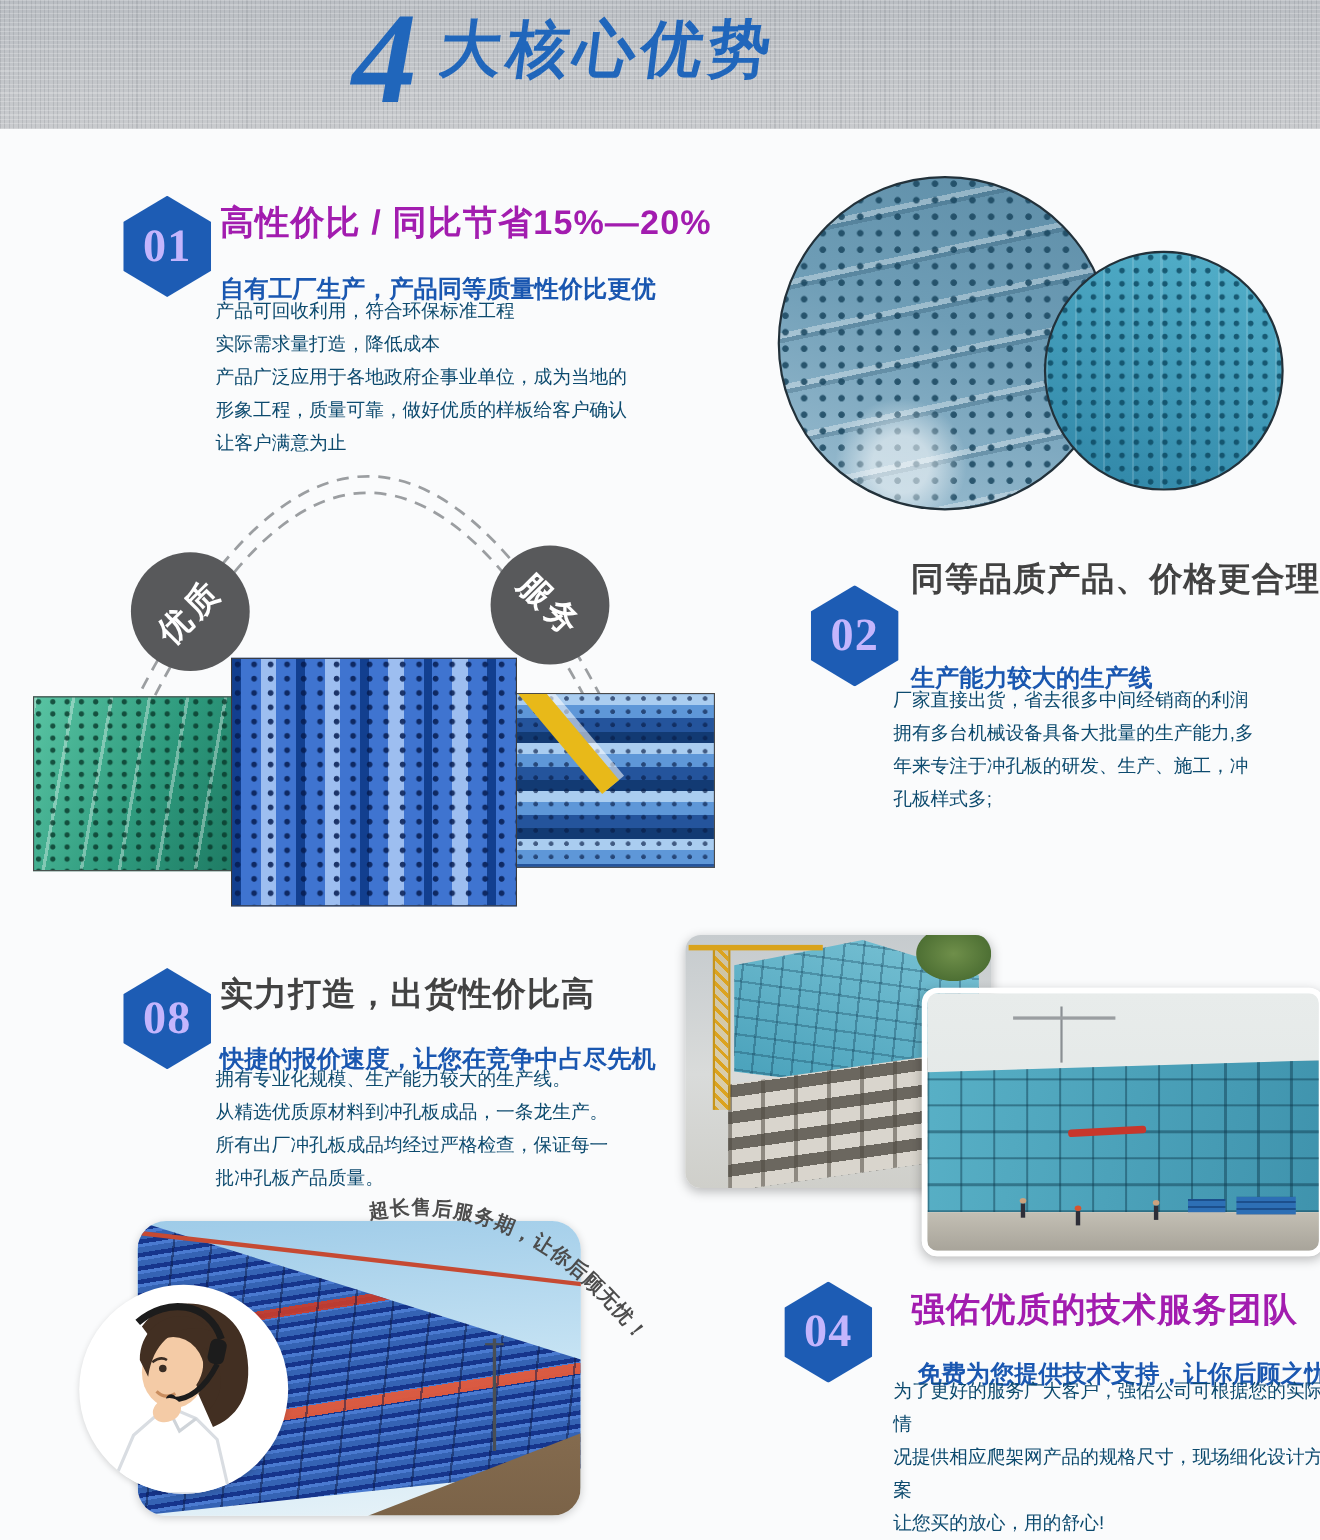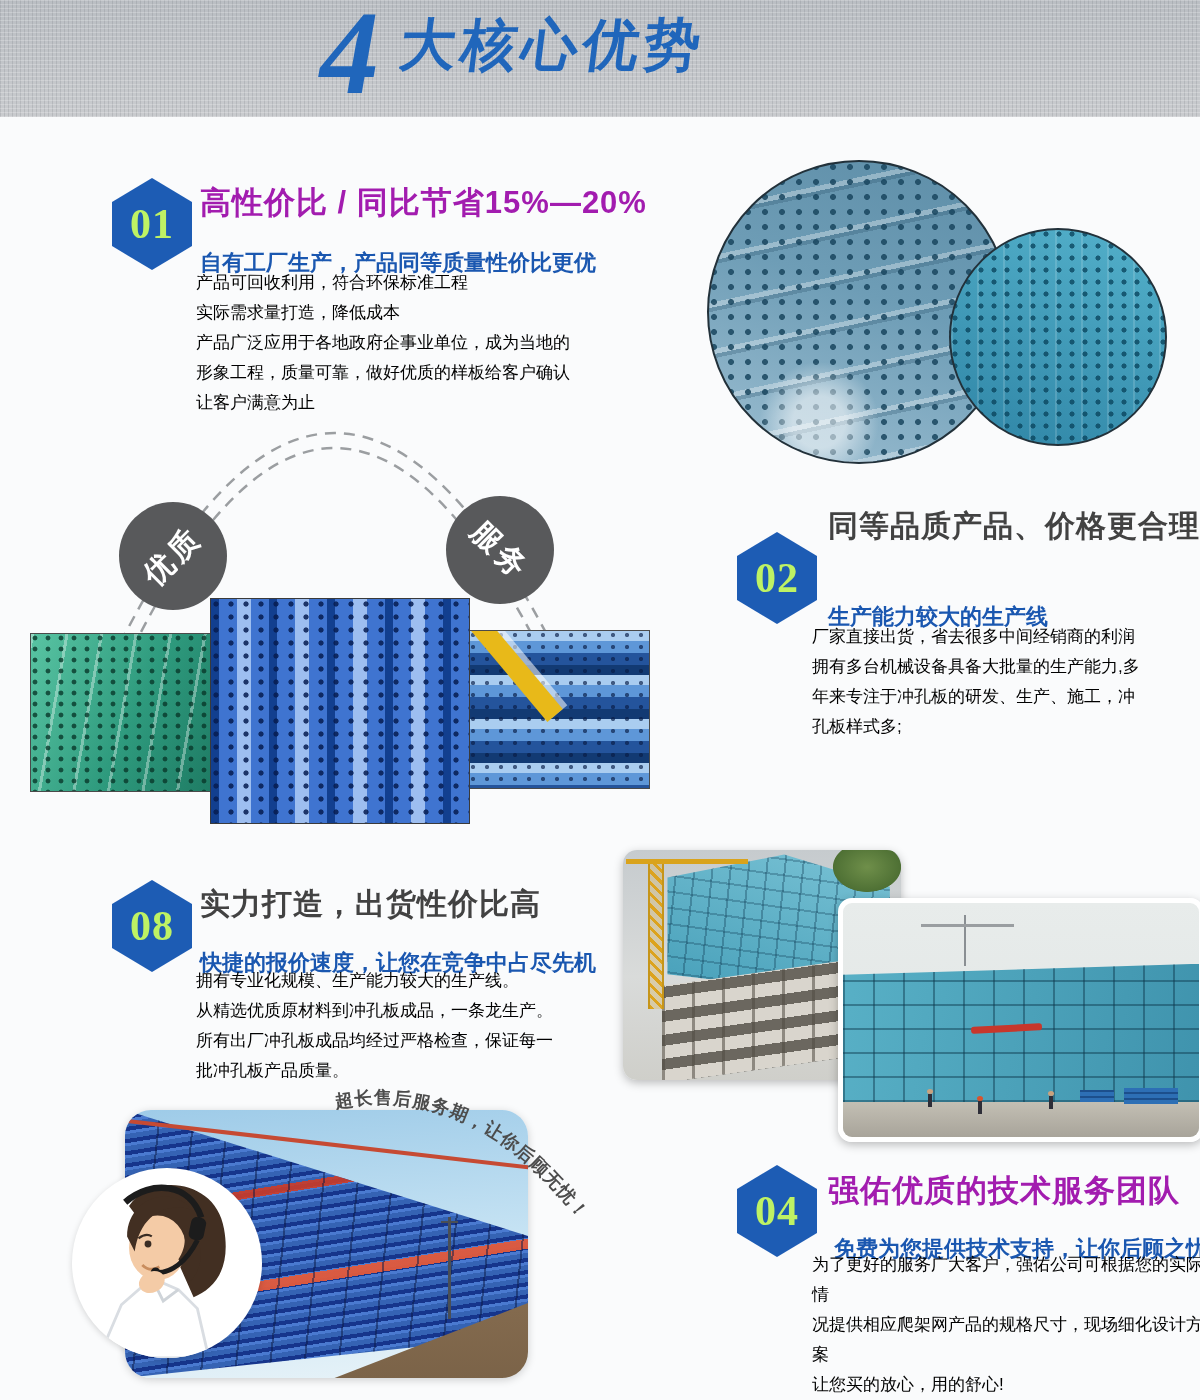--- a/index.html
+++ b/index.html
@@ -23,28 +23,28 @@
     text-shadow:1px 1px 2px rgba(0,0,0,.28);}
   .company-banner{position:absolute;left:396px;top:77px;width:314px;height:22px;
     background:#0d0d0d;clip-path:polygon(0 0,100% 0,calc(100% - 16px) 100%,0 100%);
     display:flex;align-items:center;justify-content:center;}
   .company-banner span{font:bold 16px "Liberation Sans",sans-serif;color:#fff;letter-spacing:1px;}
 
   
   .hex{position:absolute;width:80px;height:92px;background:#1d5cb4;
     clip-path:polygon(50% 0,100% 26%,100% 74%,50% 100%,0 74%,0 26%);
     display:flex;align-items:center;justify-content:center;}
-  .hex span{font:bold 42px "Liberation Serif","DejaVu Serif",serif;color:#bef264;letter-spacing:1px;}
+  .hex span{font:bold 42px "Liberation Serif","DejaVu Serif",serif;color:#c4b5fd;letter-spacing:1px;}
   .sec-title-sans{position:absolute;font:bold 31px "Liberation Sans","DejaVu Sans",sans-serif;
     color:#a21caf;letter-spacing:1px;white-space:nowrap;}
   .sec-title-serif{position:absolute;font:bold 30px "Liberation Serif","DejaVu Serif",serif;
     color:#424242;letter-spacing:1px;white-space:nowrap;}
   .sec-sub{position:absolute;font:bold 22px "Liberation Serif","DejaVu Serif",serif;
     color:#1a57b0;white-space:nowrap;margin-top:20px;}
-  .sec-body{position:absolute;font:17px/30px "Liberation Sans",sans-serif;color:#000000;
+  .sec-body{position:absolute;font:17px/30px "Liberation Sans",sans-serif;color:#0c4a6e;
     white-space:pre-line;}
 
   
   .arc-svg{position:absolute;left:0;top:380px;width:640px;height:320px;}
   .vcircle{position:absolute;border-radius:50%;background:#58595b;
     display:flex;align-items:center;justify-content:center;}
   .vcircle span{font:bold 30px "Liberation Sans",sans-serif;color:#fff;letter-spacing:4px;}
   .vc-top{left:279px;top:433px;width:108px;height:108px;}
   .vc-left{left:119px;top:502px;width:108px;height:108px;}
   .vc-left span{transform:rotate(-45deg);}
@@ -271,21 +271,21 @@
     </svg>
   </div>
   <svg class="note-svg" viewBox="0 0 310 190">
     <defs>
         <path id="notePath" d="M18,30 Q170,0 285,175"></path>
       </defs>
     <text><textPath href="#notePath">超长售后服务期，让你后顾无忧！</textPath></text>
   </svg>
 
   <div>
-    <div class="hex" style="left:737px;top:1165px;">
+    <div class="hex" style="left:713px;top:1165px;">
       <span>04</span>
     </div>
     <div class="sec-title-sans" style="left:828px;top:1170px;">强佑优质的技术服务团队</div>
     <div class="sec-sub" style="left:834px;top:1214px;">免费为您提供技术支持，让你后顾之忧</div>
     <div class="sec-body" style="left:812px;top:1250px;width:400px;">为了更好的服务广大客户，强佑公司可根据您的实际情
 况提供相应爬架网产品的规格尺寸，现场细化设计方案
 让您买的放心，用的舒心!</div>
   </div>
 
 </div>

